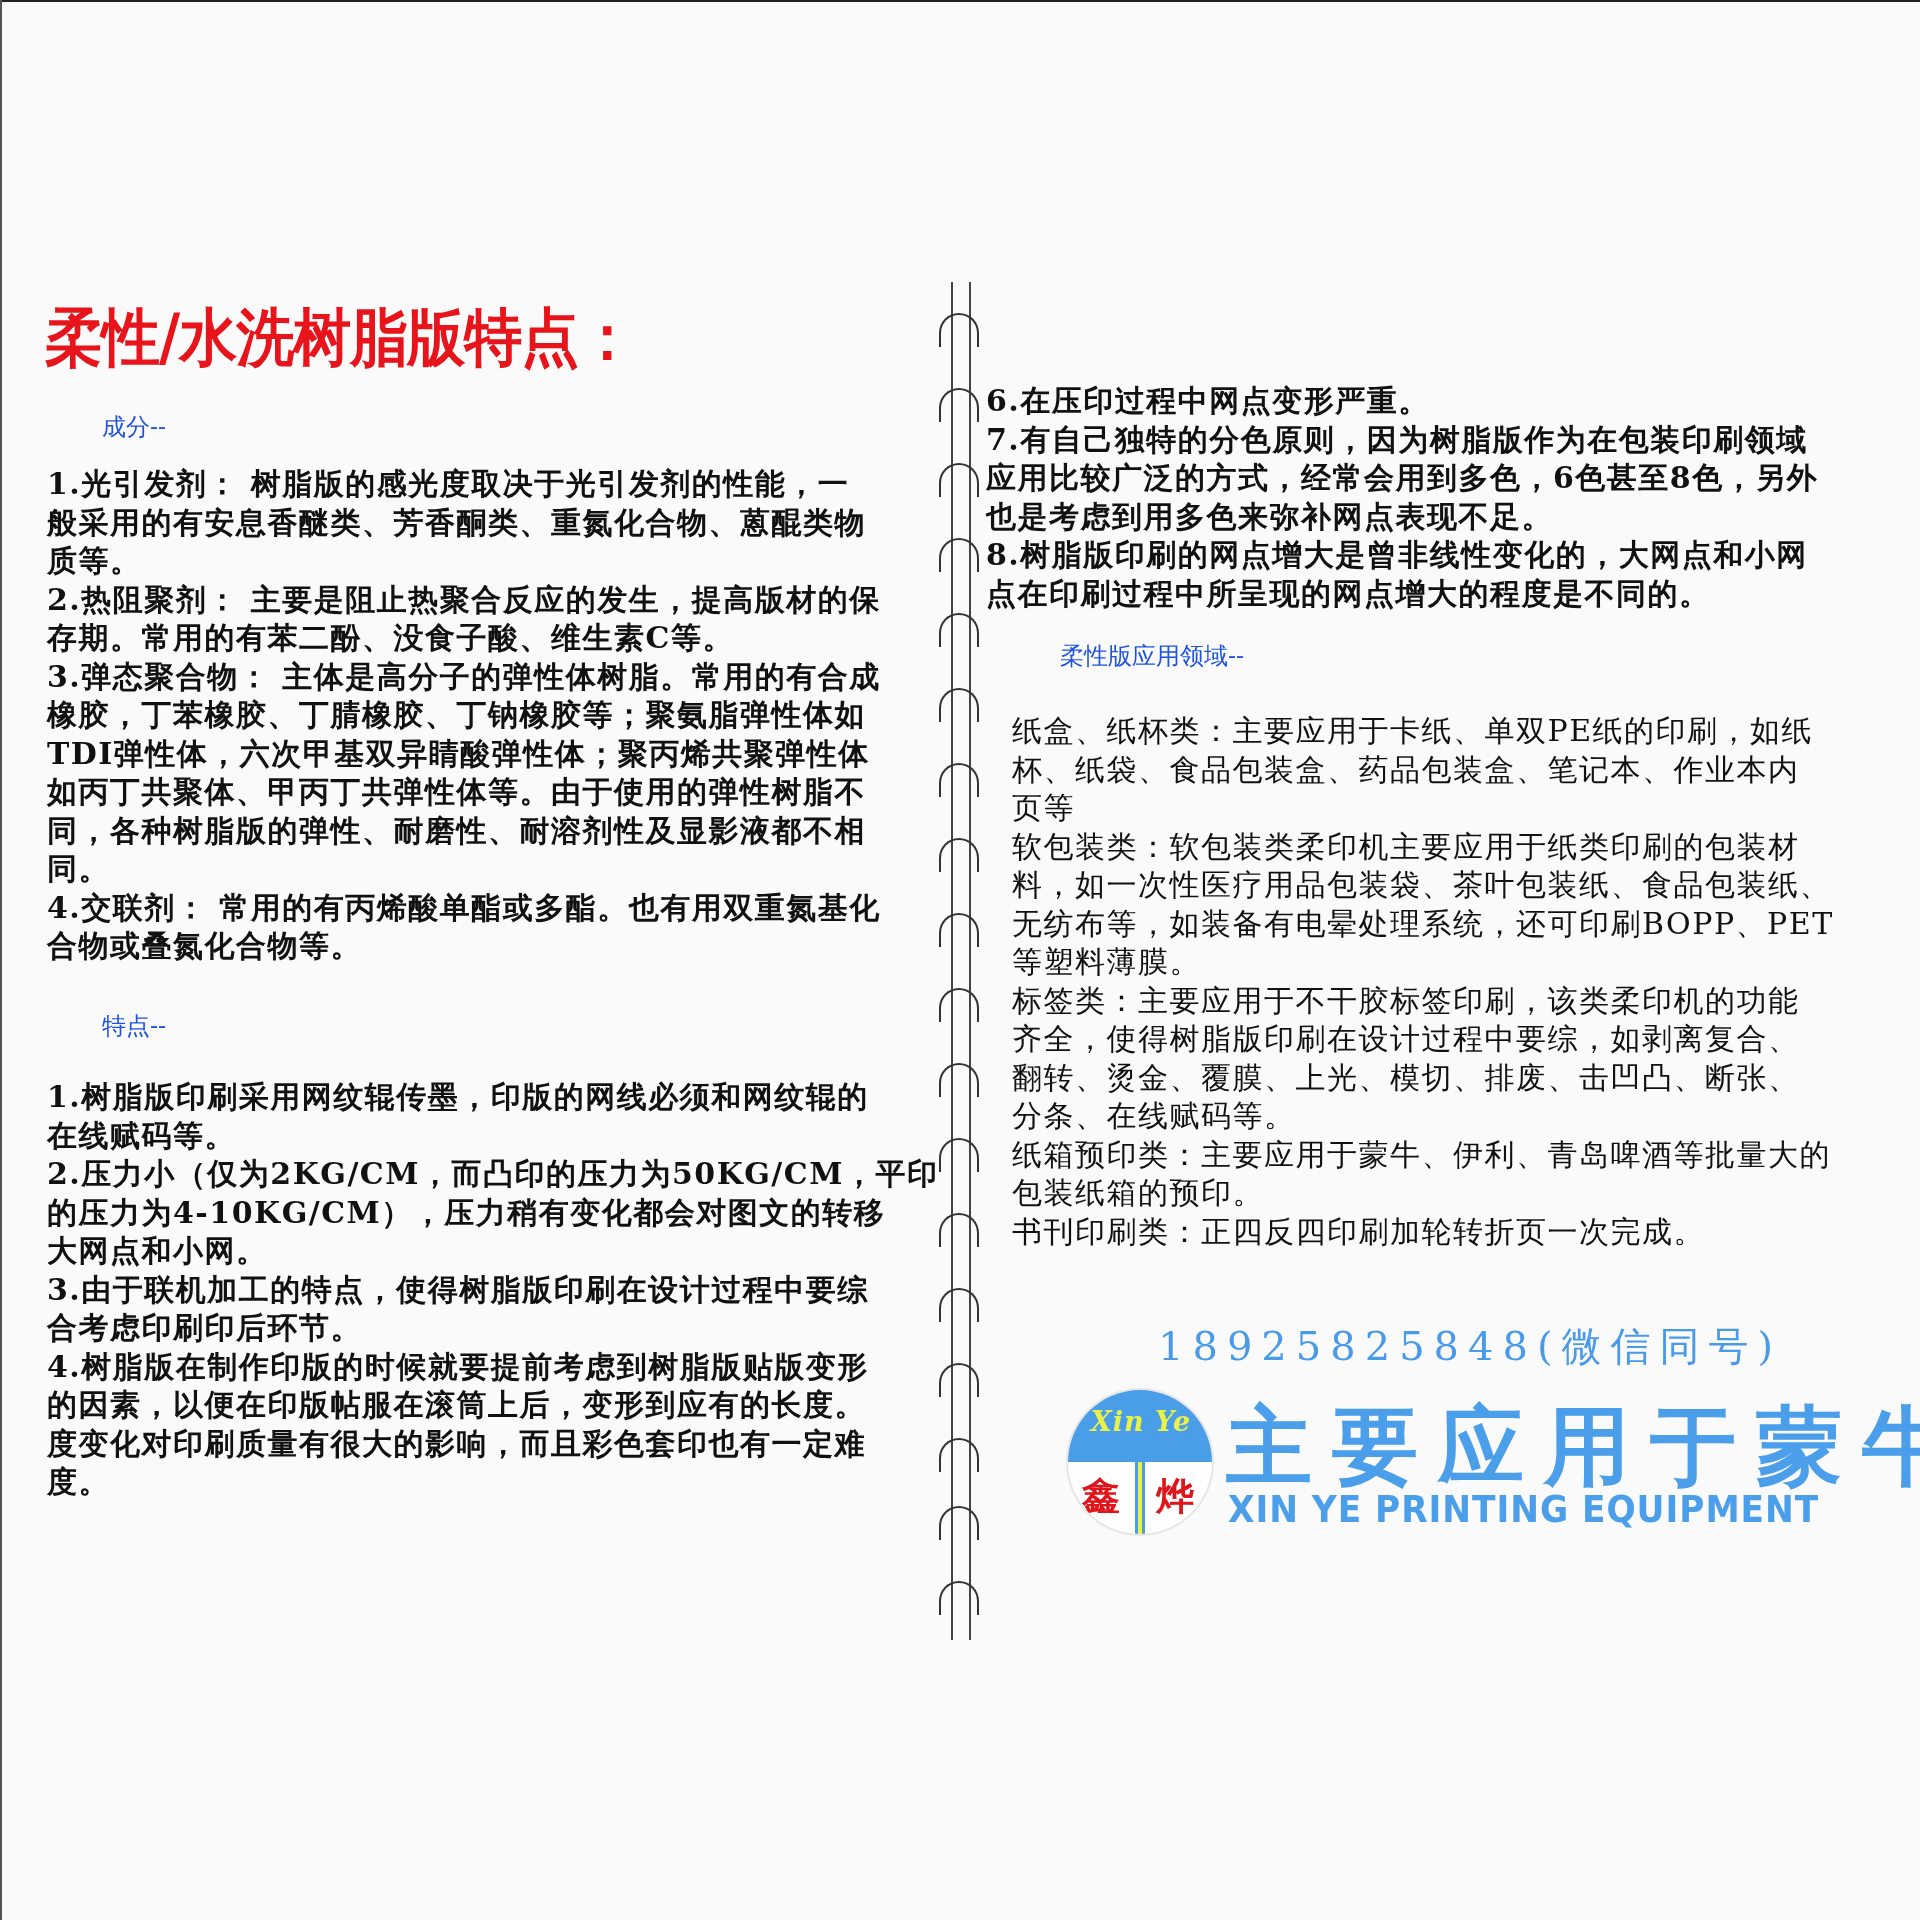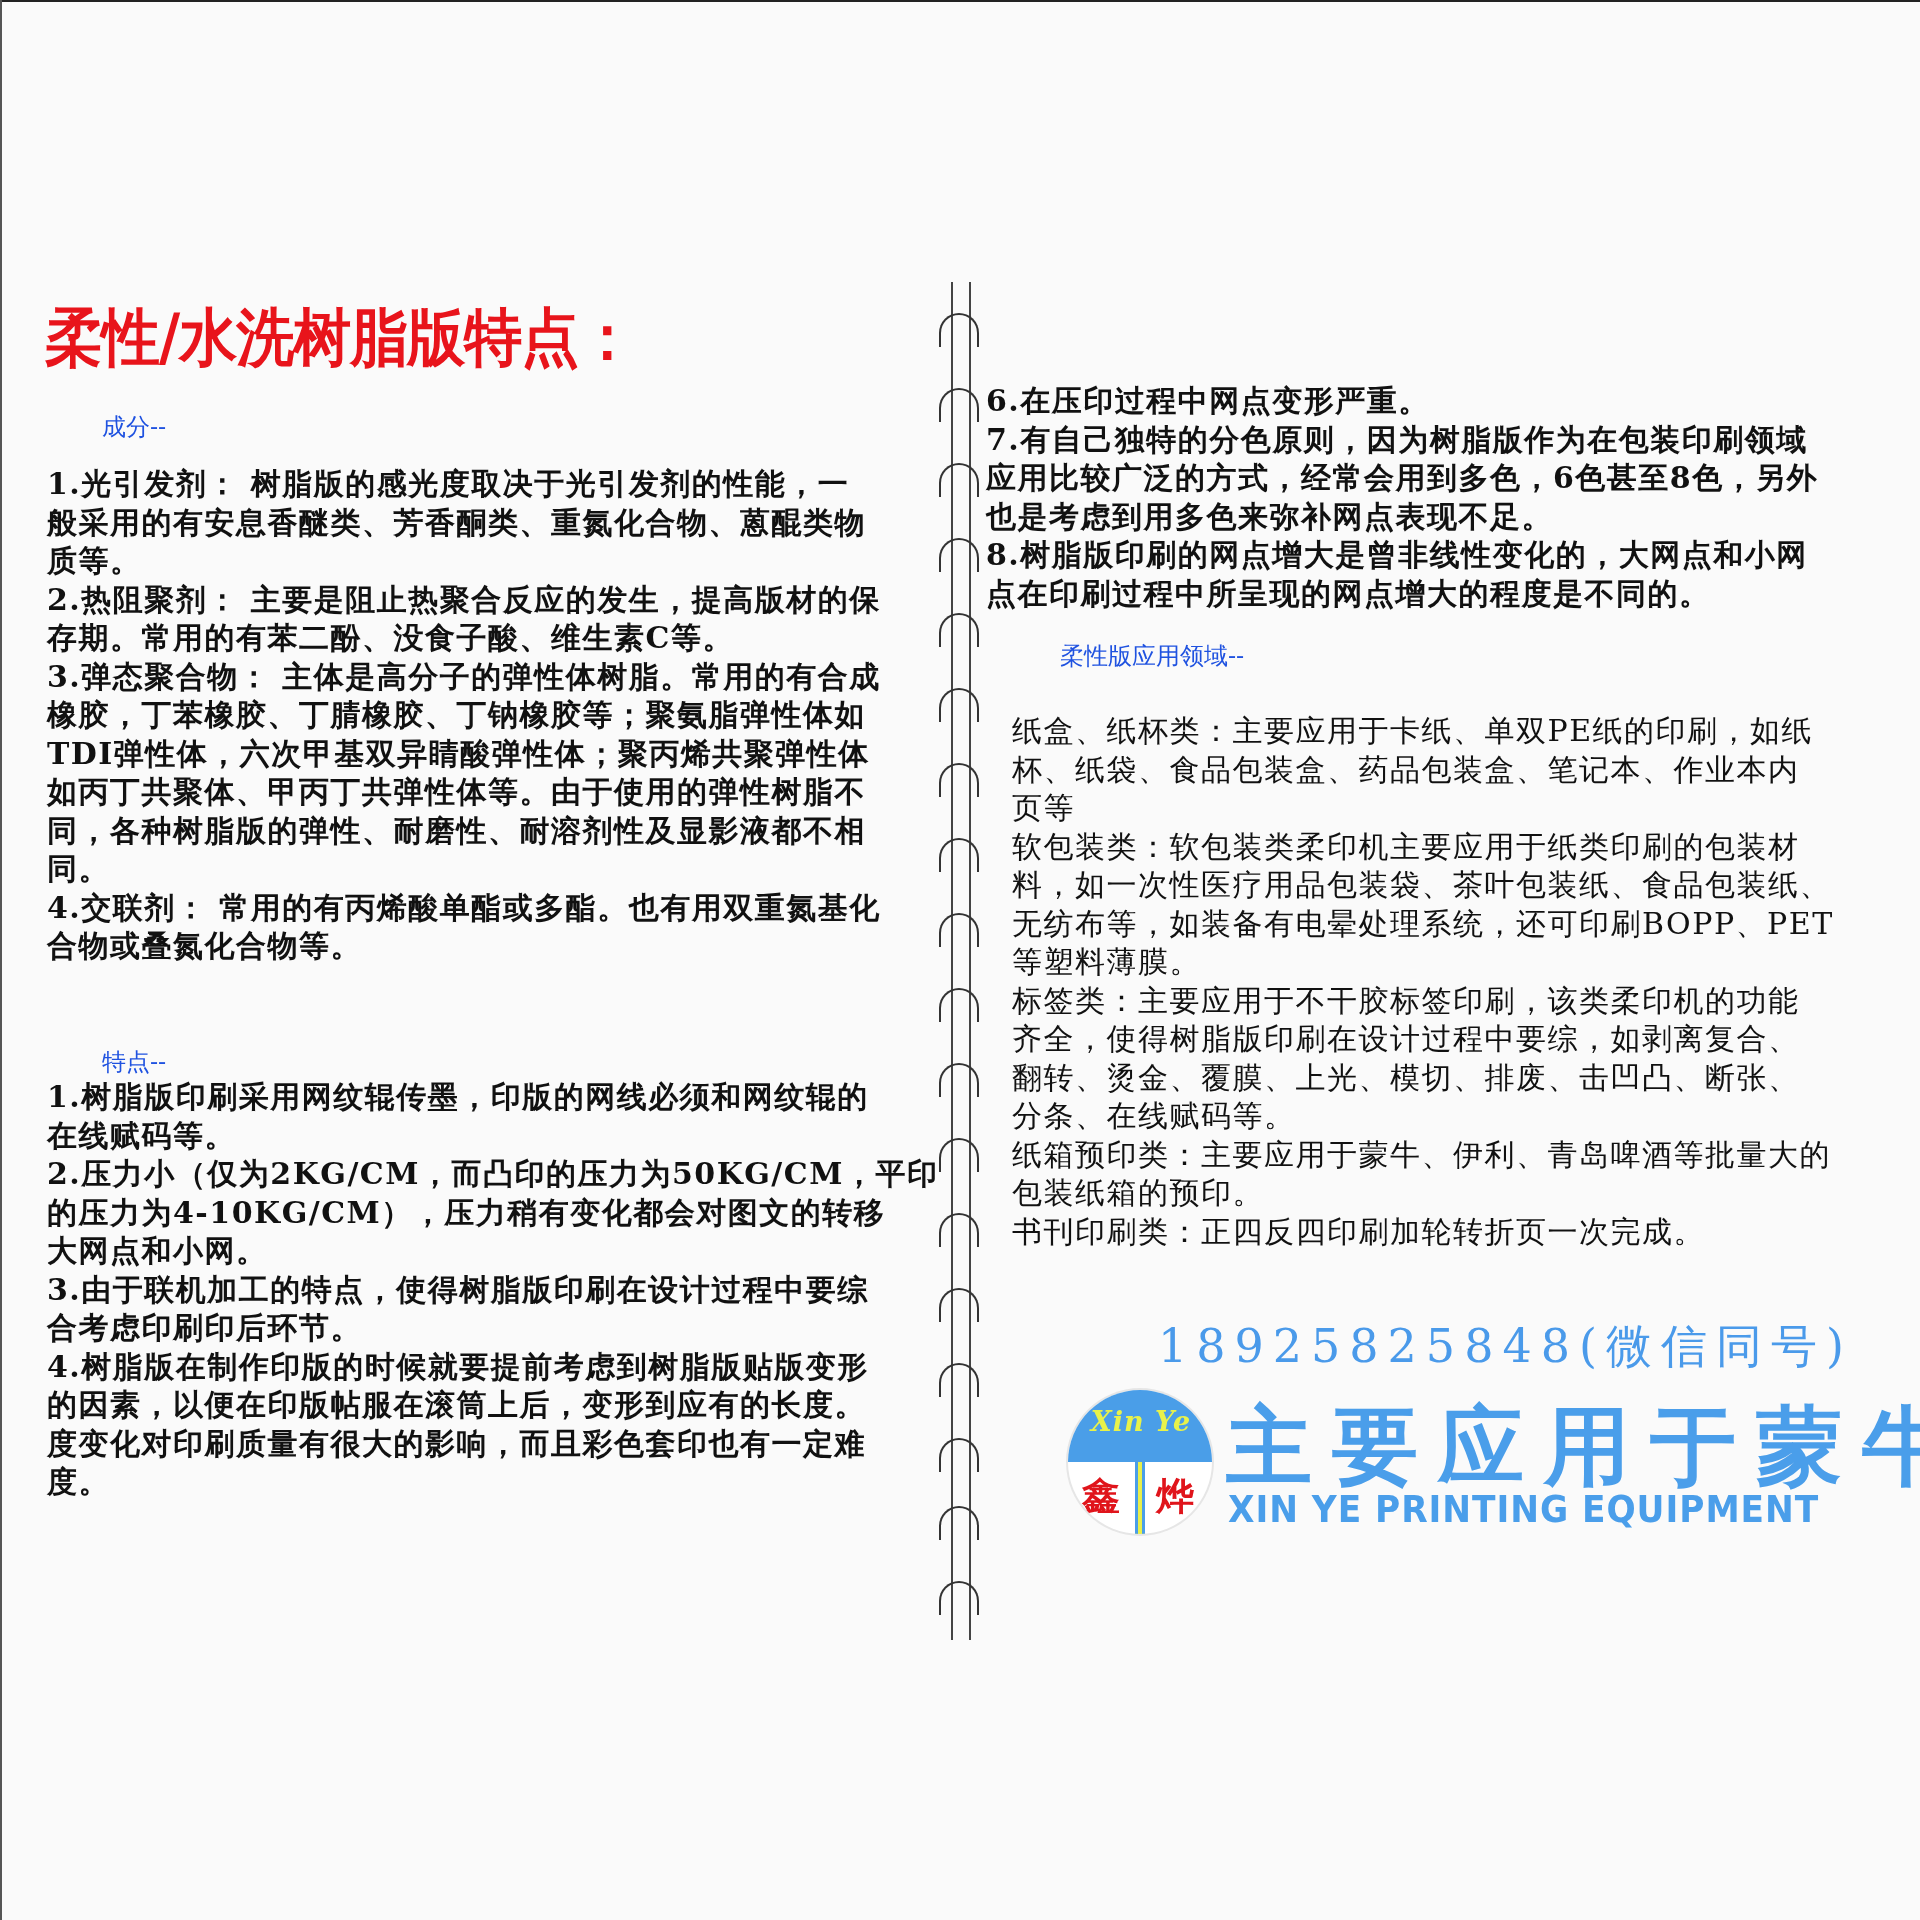--- a/index.html
+++ b/index.html
@@ -35,21 +35,21 @@
   .spine { position: absolute; top: 282px; width: 2px; height: 1358px; background: #444; }
   .ring {
     position: absolute; width: 40px; height: 34px; left: 939px;
     border: 2px solid #333; border-bottom: none; border-radius: 22px 22px 0 0;
     box-sizing: border-box; background: transparent;
   }
 
   
   .phone {
     position: absolute; left: 1158px; top: 1318px; white-space: nowrap;
-    font-size: 46px; color: #4a9aea; letter-spacing: 9px; line-height: 56px;
+    font-size: 40px; color: #4a9aea; letter-spacing: 9px; line-height: 56px;
     font-family: "DejaVu Serif", "Liberation Serif", serif;
   }
   .logo-circle {
     position: absolute; left: 1068px; top: 1390px; width: 144px; height: 144px;
     border-radius: 50%; overflow: hidden; background: #ffffff;
     box-shadow: 0 0 0 2px #e6e6e6;
   }
   .logo-top {
     position: absolute; left: 0; top: 0; width: 144px; height: 72px; background: #4a9ee8;
   }
@@ -97,21 +97,21 @@
   <span class="line">3.弹态聚合物：  主体是高分子的弹性体树脂。常用的有合成</span>
   <span class="line">橡胶，丁苯橡胶、丁腈橡胶、丁钠橡胶等；聚氨脂弹性体如</span>
   <span class="line">TDI弹性体，六次甲基双异睛酸弹性体；聚丙烯共聚弹性体</span>
   <span class="line">如丙丁共聚体、甲丙丁共弹性体等。由于使用的弹性树脂不</span>
   <span class="line">同，各种树脂版的弹性、耐磨性、耐溶剂性及显影液都不相</span>
   <span class="line">同。</span>
   <span class="line">4.交联剂：  常用的有丙烯酸单酯或多酯。也有用双重氮基化</span>
   <span class="line">合物或叠氮化合物等。</span>
 </div>
 
-<div class="section-heading" style="left:102px; top:1004px;margin-top:36px;">特点--</div>
+<div class="section-heading" style="left:102px; top:1004px;">特点--</div>
 <div class="block bold" style="left:47px; top:1078px;">
   <span class="line">1.树脂版印刷采用网纹辊传墨，印版的网线必须和网纹辊的</span>
   <span class="line">在线赋码等。</span>
   <span class="line">2.压力小（仅为2KG/CM，而凸印的压力为50KG/CM，平印</span>
   <span class="line">的压力为4-10KG/CM），压力稍有变化都会对图文的转移</span>
   <span class="line">大网点和小网。</span>
   <span class="line">3.由于联机加工的特点，使得树脂版印刷在设计过程中要综</span>
   <span class="line">合考虑印刷印后环节。</span>
   <span class="line">4.树脂版在制作印版的时候就要提前考虑到树脂版贴版变形</span>
   <span class="line">的因素，以便在印版帖服在滚筒上后，变形到应有的长度。</span>

